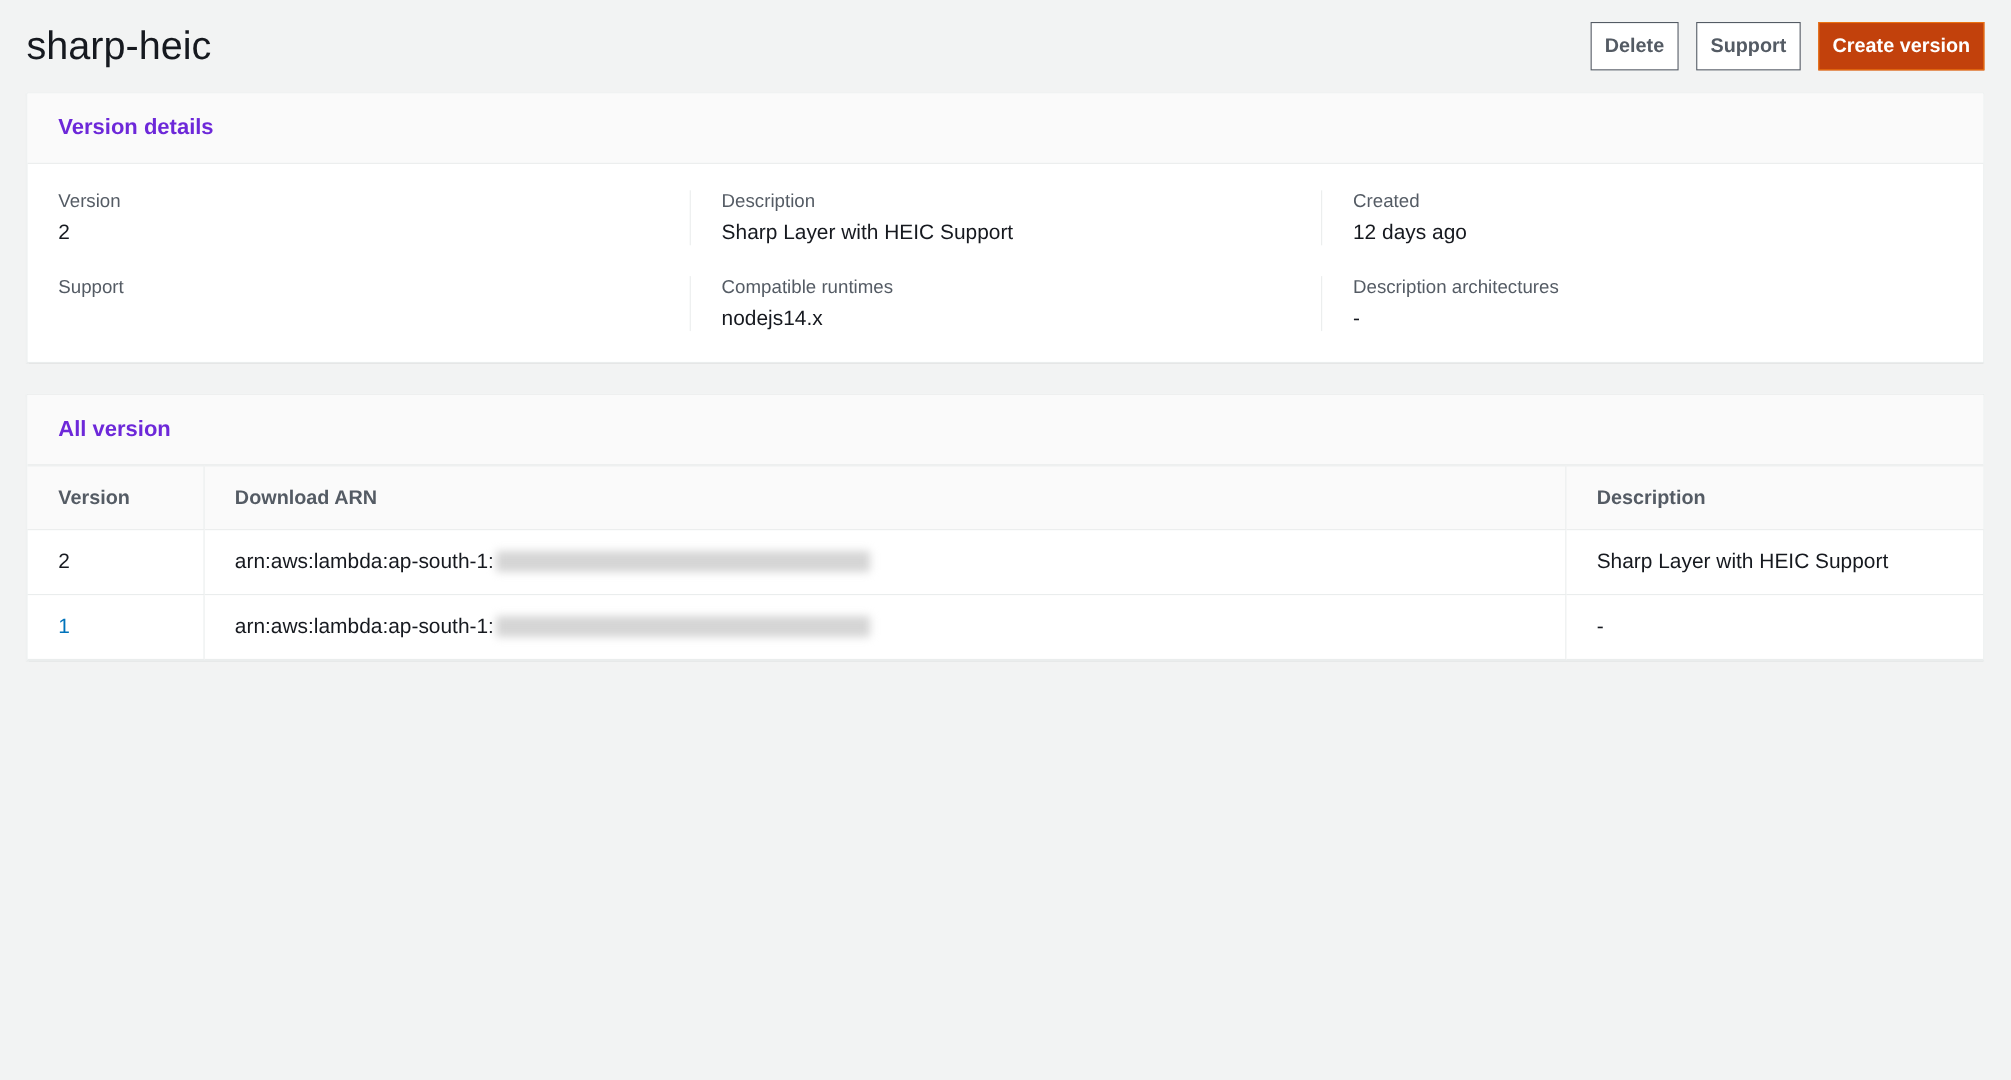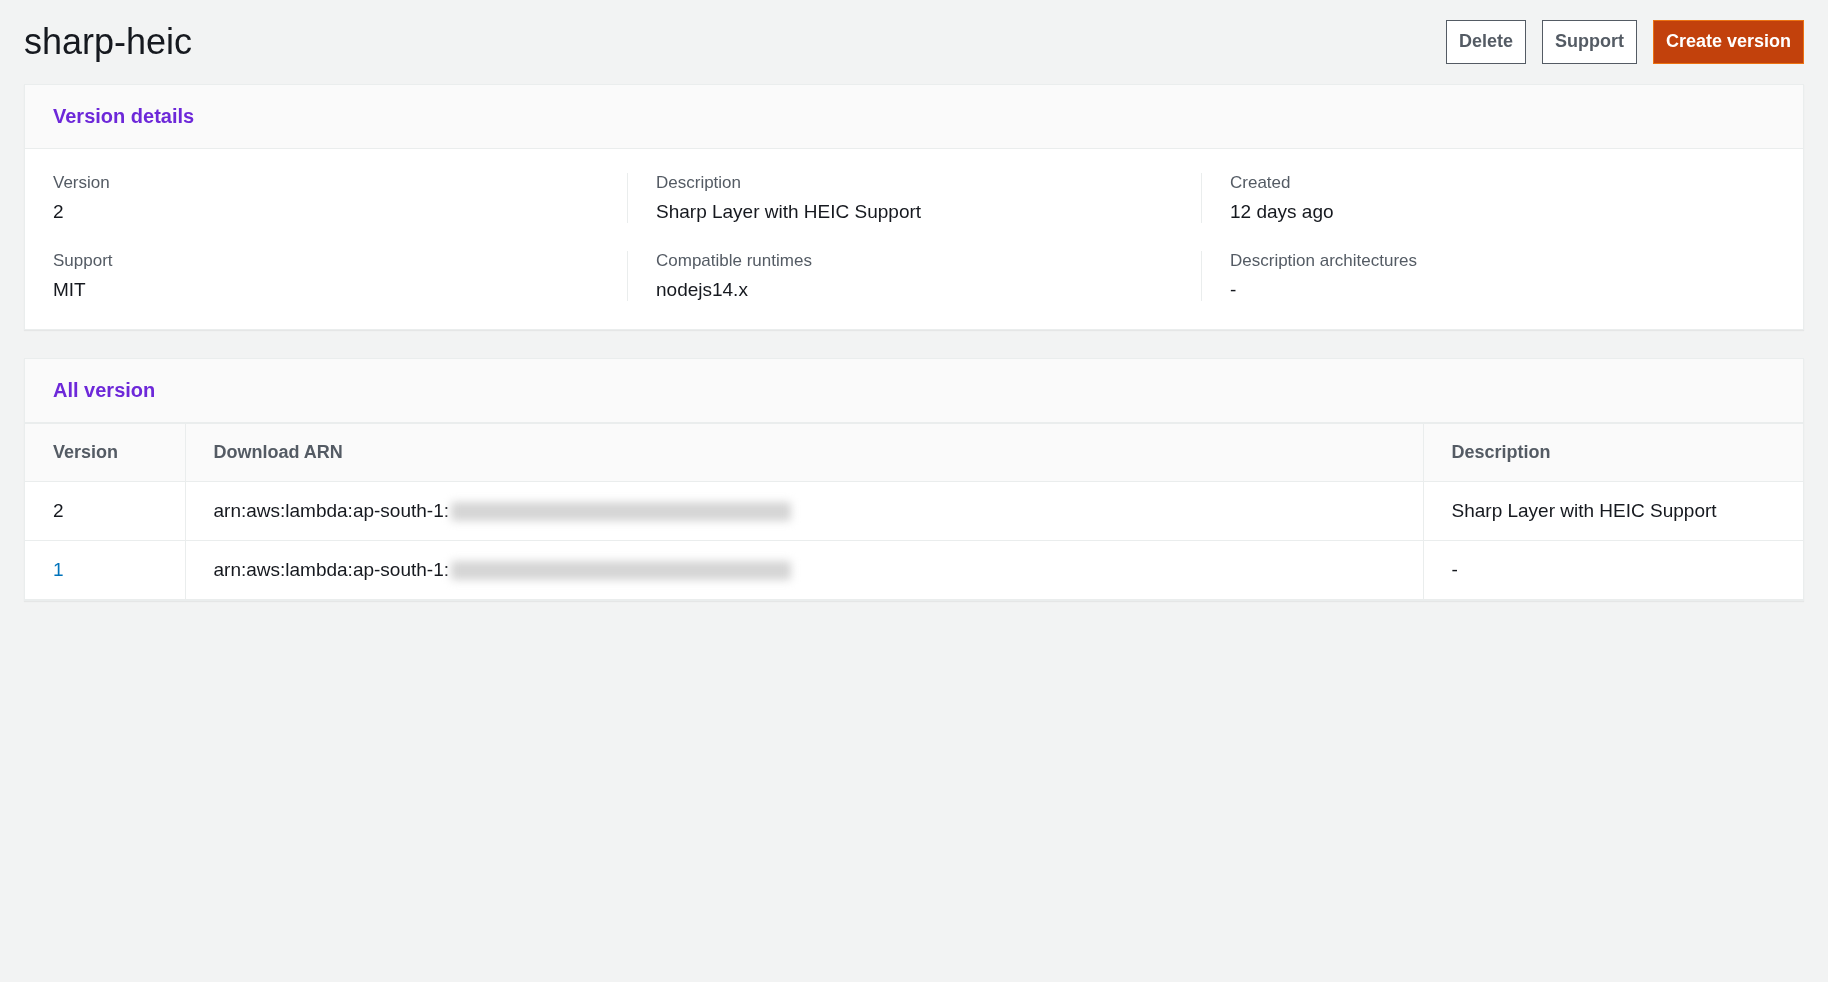--- a/index.html
+++ b/index.html
@@ -161,21 +161,20 @@
     <div class="details-cell">
       <span class="detail-label">Description</span>
       <span class="detail-value">Sharp Layer with HEIC Support</span>
     </div>
     <div class="details-cell">
       <span class="detail-label">Created</span>
       <span class="detail-value">12 days ago</span>
     </div>
     <div class="details-cell">
       <span class="detail-label">Support</span>
-      <span class="detail-value">MIT</span>
     </div>
     <div class="details-cell">
       <span class="detail-label">Compatible runtimes</span>
       <span class="detail-value">nodejs14.x</span>
     </div>
     <div class="details-cell">
       <span class="detail-label">Description architectures</span>
       <span class="detail-value">-</span>
     </div>
   </div>

